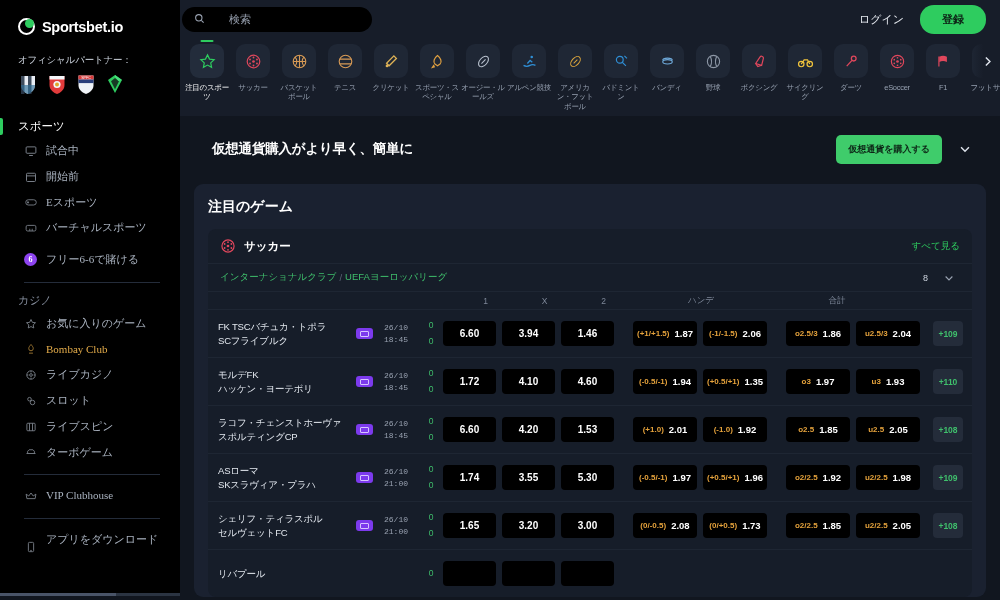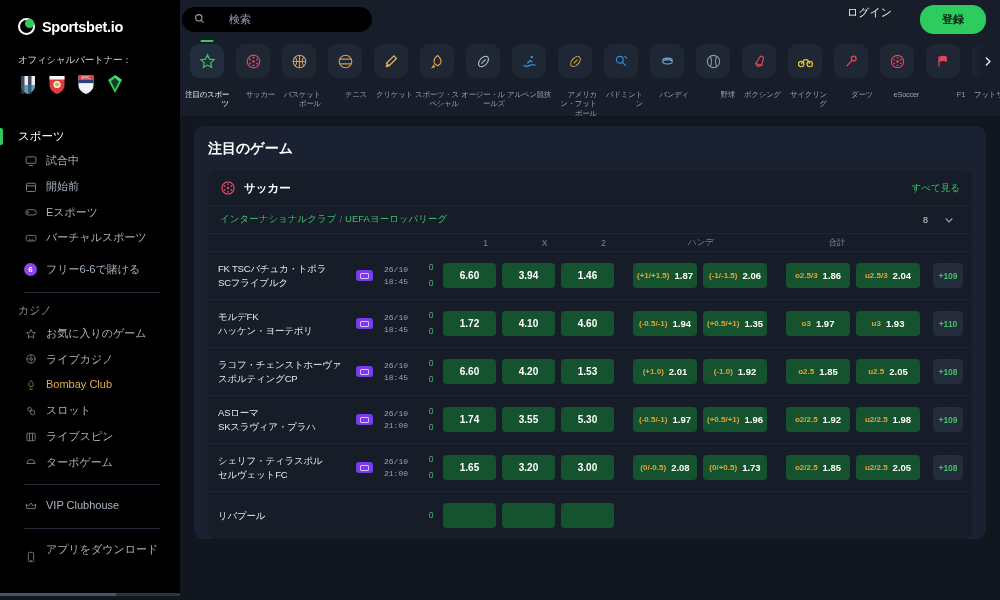--- a/index.html
+++ b/index.html
@@ -26,21 +26,21 @@
     width: 9px; height: 9px; border-radius: 50%; background: #2ecc5f;
   }
   .brand-name { font-size: 14.5px; font-weight: bold; letter-spacing: -.3px; color: #fff; }
 
   .partners { padding: 14px 0 0 18px; }
   .partners-label { font-size: 9.5px; color: #cdd4de; letter-spacing: -.2px; }
   .partner-row { display: flex; gap: 9px; margin-top: 6px; align-items: center; }
   .badge { width: 20px; height: 21px; position: relative; }
   .badge svg { display: block; }
 
-  .nav { margin-top: 31px; }
+  .nav { margin-top: 21px; font-family: Liberation Serif, serif; }
   .nav-head {
     display: flex; align-items: center; gap: 9px;
     padding: 4px 0 4px 18px; font-size: 11.5px; color: #fff; position: relative;
   }
   .nav-head::before {
     content: ""; position: absolute; left: 0; top: 3px; bottom: 3px;
     width: 3px; background: #2ecc5f; border-radius: 0 2px 2px 0;
   }
   .nav-item {
     display: flex; align-items: center; gap: 9px;
@@ -66,21 +66,21 @@
 
   
   .main { flex: 1; height: 600px; position: relative; overflow: hidden; background: #11161f; }
 
   .topbar { height: 38px; background: #171d29; display: flex; align-items: center; padding: 0 14px 0 0; }
   .search {
     margin-left: 2px; width: 190px; height: 25px; background: #000000;
     border-radius: 13px; display: flex; align-items: center; gap: 24px; padding: 0 12px;
   }
   .search .txt { font-size: 11px; color: #9aa3b2; }
-  .topbar-right { margin-left: auto; display: flex; align-items: flex-start; gap: 28px; }
+  .topbar-right { margin-left: auto; display: flex; align-items: center; gap: 16px; }
   .login-link { font-size: 11px; color: #e8ecf2; cursor: pointer; }
   .register-btn {
     background: #2ecc5f; color: #0d2316; font-size: 11px; font-weight: bold;
     border: none; border-radius: 14px; padding: 7px 22px; cursor: pointer;
   }
 
   
   .sports-strip {
     height: 78px; background: #171d29; display: flex; align-items: flex-start;
     padding: 6px 0 0 4px; position: relative; overflow: hidden;
@@ -92,21 +92,21 @@
   .sport .tile {
     width: 34px; height: 34px; border-radius: 9px; background: #1f2735;
     display: flex; align-items: center; justify-content: center; position: relative;
   }
   .sport.active .tile { background: #232c3b; }
   .sport.active .tile::before {
     content: ""; position: absolute; top: -4px; left: 50%; transform: translateX(-50%);
     width: 13px; height: 2px; background: #2ecc5f; border-radius: 2px;
   }
   .sport .lbl {
-    margin-top: 12px; font-size: 7.5px; line-height: 1.25; text-align: right;
+    margin-top: 5px; font-size: 7.5px; line-height: 1.25; text-align: center;
     color: #96a0b0; width: 44px; letter-spacing: -.3px;
   }
   .sport.active .lbl { color: #fff; }
   .strip-next {
     position: absolute; right: 0; top: 6px; width: 30px; height: 34px;
     background: linear-gradient(to right, rgba(23,29,41,0) 0%, #171d29 45%);
     display: flex; align-items: center; justify-content: flex-end; padding-right: 6px; cursor: pointer;
   }
 
   .content { padding: 10px 14px 0 14px; }
@@ -163,21 +163,21 @@
   .tvbadge {
     width: 17px; height: 11px; border-radius: 3px; background: #7c3aed;
     display: flex; align-items: center; justify-content: center; flex: 0 0 17px;
   }
   .tvbadge i { width: 9px; height: 6px; border: 1px solid #d6c4ff; border-radius: 1px; display:block; }
   .when { width: 46px; flex: 0 0 46px; text-align: center; font-size: 8px; color: #98a1b0; line-height: 1.4; font-family: Liberation Mono, monospace; }
   .score { width: 24px; flex: 0 0 24px; text-align: center; font-size: 8.5px; color: #3fbf6c; line-height: 1.85; }
 
   .odds { display: flex; align-items: center; gap: 6px; }
   .obtn {
-    height: 25px; background: #14532d; border-radius: 4px; border: none;
+    height: 25px; background: #000000; border-radius: 4px; border: none;
     display: flex; align-items: center; justify-content: center; gap: 5px;
     cursor: pointer; color: #fff; font-size: 10px; font-weight: bold;
   }
   .obtn.m { width: 53px; flex: 0 0 53px; }
   .obtn.wide { width: 64px; flex: 0 0 64px; font-size: 9.5px; }
   .obtn .hc { color: #e6a33c; font-size: 8px; font-weight: bold; }
   .obtn .val { font-size: 9.5px; }
   .gap-h { width: 7px; flex: 0 0 7px; }
   .more {
     width: 30px; flex: 0 0 30px; height: 25px; background: #242c3a; border-radius: 4px;
@@ -289,38 +289,38 @@
       <div class="nav-section">カジノ</div>
 
       <div class="nav-item">
         <span class="ic">
           <svg width="12" height="12" viewBox="0 0 16 16" fill="none" stroke="#aab3c0" stroke-width="1.2">
               <path d="M8 2l1.8 3.8 4.2.5-3.1 2.9.8 4.1L8 11.4l-3.7 1.9.8-4.1L2 6.3l4.2-.5z"></path>
             </svg>
         </span>
         <span>お気に入りのゲーム</span>
       </div>
+      <div class="nav-item accent">
+        <span class="ic">
+          <svg width="12" height="12" viewBox="0 0 16 16" fill="none" stroke="#e4ac4a" stroke-width="1.2">
+              <path d="M8 2c1.6 2 3 3.4 3 5.4A3 3 0 0 1 5 7.4C5 5.4 6.4 4 8 2z"></path>
+              <path d="M5.4 13.5h5.2"></path>
+            </svg>
+        </span>
+        <span>Bombay Club</span>
+      </div>
       <div class="nav-item">
         <span class="ic">
           <svg width="12" height="12" viewBox="0 0 16 16" fill="none" stroke="#aab3c0" stroke-width="1.2">
               <circle cx="8" cy="8" r="5.6"></circle>
               <circle cx="8" cy="8" r="1.8"></circle>
               <path d="M8 2.4v2.1M8 11.5v2.1M2.4 8h2.1M11.5 8h2.1"></path>
             </svg>
         </span>
         <span>ライブカジノ</span>
-      </div>
-      <div class="nav-item accent">
-        <span class="ic">
-          <svg width="12" height="12" viewBox="0 0 16 16" fill="none" stroke="#e4ac4a" stroke-width="1.2">
-              <path d="M8 2c1.6 2 3 3.4 3 5.4A3 3 0 0 1 5 7.4C5 5.4 6.4 4 8 2z"></path>
-              <path d="M5.4 13.5h5.2"></path>
-            </svg>
-        </span>
-        <span>Bombay Club</span>
       </div>
       <div class="nav-item">
         <span class="ic">
           <svg width="12" height="12" viewBox="0 0 16 16" fill="none" stroke="#aab3c0" stroke-width="1.2">
               <circle cx="6" cy="5.6" r="2.4"></circle>
               <circle cx="10" cy="10" r="3"></circle>
             </svg>
         </span>
         <span>スロット</span>
       </div>
@@ -593,20 +593,31 @@
 
       <div class="strip-next">
         <svg width="13" height="13" viewBox="0 0 16 16" fill="none" stroke="#dfe4ec" stroke-width="1.8">
             <path d="M6 3l5 5-5 5"></path>
           </svg>
       </div>
     </div>
 
     <div class="content">
 
+      <div class="promo">
+        <div class="promo-title">仮想通貨購入がより早く、簡単に</div>
+        <div class="promo-actions">
+          <button class="promo-btn">仮想通貨を購入する</button>
+          <span class="promo-chev">
+            <svg width="14" height="14" viewBox="0 0 16 16" fill="none" stroke="#dfe4ec" stroke-width="1.6">
+                <path d="M3.5 6l4.5 4.5L12.5 6"></path>
+              </svg>
+          </span>
+        </div>
+      </div>
 
       <div class="panel">
         <div class="panel-title">注目のゲーム</div>
 
         <div class="sportcard">
 
           <div class="sc-head">
             <span class="ball">
               <svg width="16" height="16" viewBox="0 0 20 20">
                   <circle cx="10" cy="10" r="7.6" fill="none" stroke="#e0475c" stroke-width="1.5"></circle>

